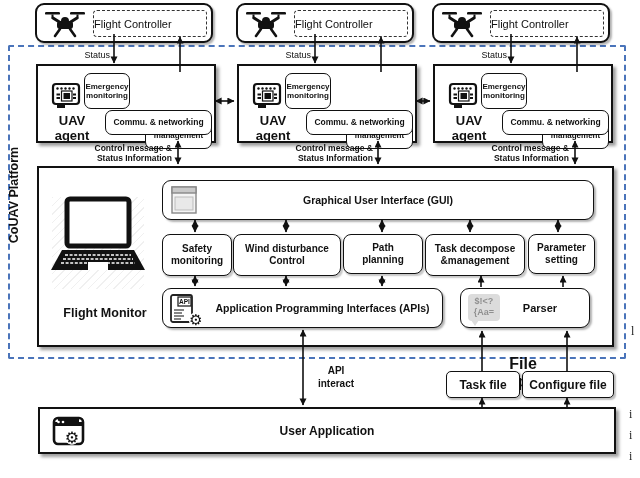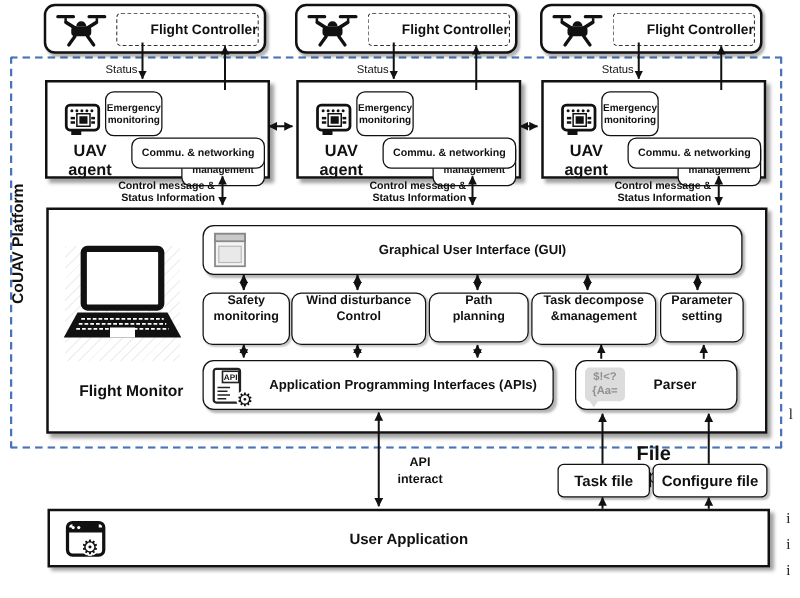--- a/index.html
+++ b/index.html
@@ -10,22 +10,22 @@
   .shadow-big{box-shadow:3px 3px 3px rgba(0,0,0,0.38);}
   .shadow-sm{box-shadow:2px 2px 2px rgba(0,0,0,0.30);}
   .heavy-box{background:#fff;border:2.5px solid #111;}
   .round-box{background:#fff;border:1.6px solid #111;border-radius:9px;}
   
   .agent-group{position:absolute;top:0;width:178px;height:170px;}
   .drone-box{position:absolute;left:0;top:3px;width:174px;height:36px;background:#fff;
              border:2px solid #111;border-radius:9px;box-shadow:2px 2px 2px rgba(0,0,0,0.30);}
   .drone-icon{position:absolute;left:7px;top:4px;}
   .fc-box{position:absolute;left:56px;top:5px;width:112px;height:25px;border:1.6px dashed #333;
-          border-radius:4px;display:flex;align-items:center;justify-content:flex-end;
-          font-size:11px;font-weight:bold;}
+          border-radius:4px;display:flex;align-items:center;justify-content:flex-start;
+          font-size:11px;font-weight:normal;}
   .lbl{position:absolute;font-size:9px;font-weight:normal;line-height:1.1;}
   .status-lbl{left:30px;top:51px;width:45px;text-align:right;}
   .control-lbl{left:147px;top:51px;width:45px;text-align:left;margin-top:41px;}
   .uav-box{position:absolute;left:1px;top:64px;width:176px;height:75px;background:#fff;
            border:2.3px solid #111;box-shadow:3px 3px 3px rgba(0,0,0,0.38);}
   .chip-icon{position:absolute;left:13px;top:13px;}
   .sub{position:absolute;background:#fff;border:1.5px solid #111;border-radius:7px;
        display:flex;align-items:center;justify-content:center;text-align:center;
        font-weight:bold;line-height:1.18;}
   .sub.emergency{left:46px;top:7px;width:44px;height:34px;font-size:8px;}
@@ -41,21 +41,21 @@
   .platform-lbl{left:-66px;top:188px;width:160px;height:14px;text-align:center;
                 font-size:12.5px;font-weight:bold;transform:rotate(-90deg);transform-origin:center;}
   
   .fm-box{left:37px;top:166px;width:573px;height:177px;}
   .hatch{left:52px;top:197px;width:92px;height:92px;
          background:repeating-linear-gradient(135deg,rgba(0,0,0,0.06) 0 1px,transparent 1px 6px);}
   .fm-lbl{left:55px;top:306px;width:100px;text-align:center;font-size:12.5px;font-weight:bold;}
   .gui-box{left:162px;top:180px;width:430px;height:38px;display:flex;align-items:center;
            justify-content:center;font-size:10.5px;font-weight:bold;}
   .module{top:234px;height:40px;border:1.6px solid #111;border-radius:8px;background:#fff;
-          display:flex;align-items:flex-start;justify-content:center;text-align:center;
+          display:flex;align-items:center;justify-content:center;text-align:center;
           font-size:10px;font-weight:bold;line-height:1.25;box-shadow:1.5px 1.5px 1.5px rgba(0,0,0,0.22);}
   .apis-box{left:162px;top:288px;width:281px;height:40px;display:flex;align-items:center;
             justify-content:center;padding-left:40px;box-sizing:border-box;
             font-size:10.5px;font-weight:bold;}
   .parser-box{left:460px;top:288px;width:130px;height:40px;display:flex;align-items:center;
               justify-content:center;padding-left:30px;box-sizing:border-box;
               font-size:11px;font-weight:bold;}
   .api-icon{position:absolute;left:6px;top:3px;}
   .gui-icon{position:absolute;left:8px;top:4px;}
   .parser-icon{position:absolute;left:7px;top:5px;width:32px;height:27px;background:#dcdcdc;

